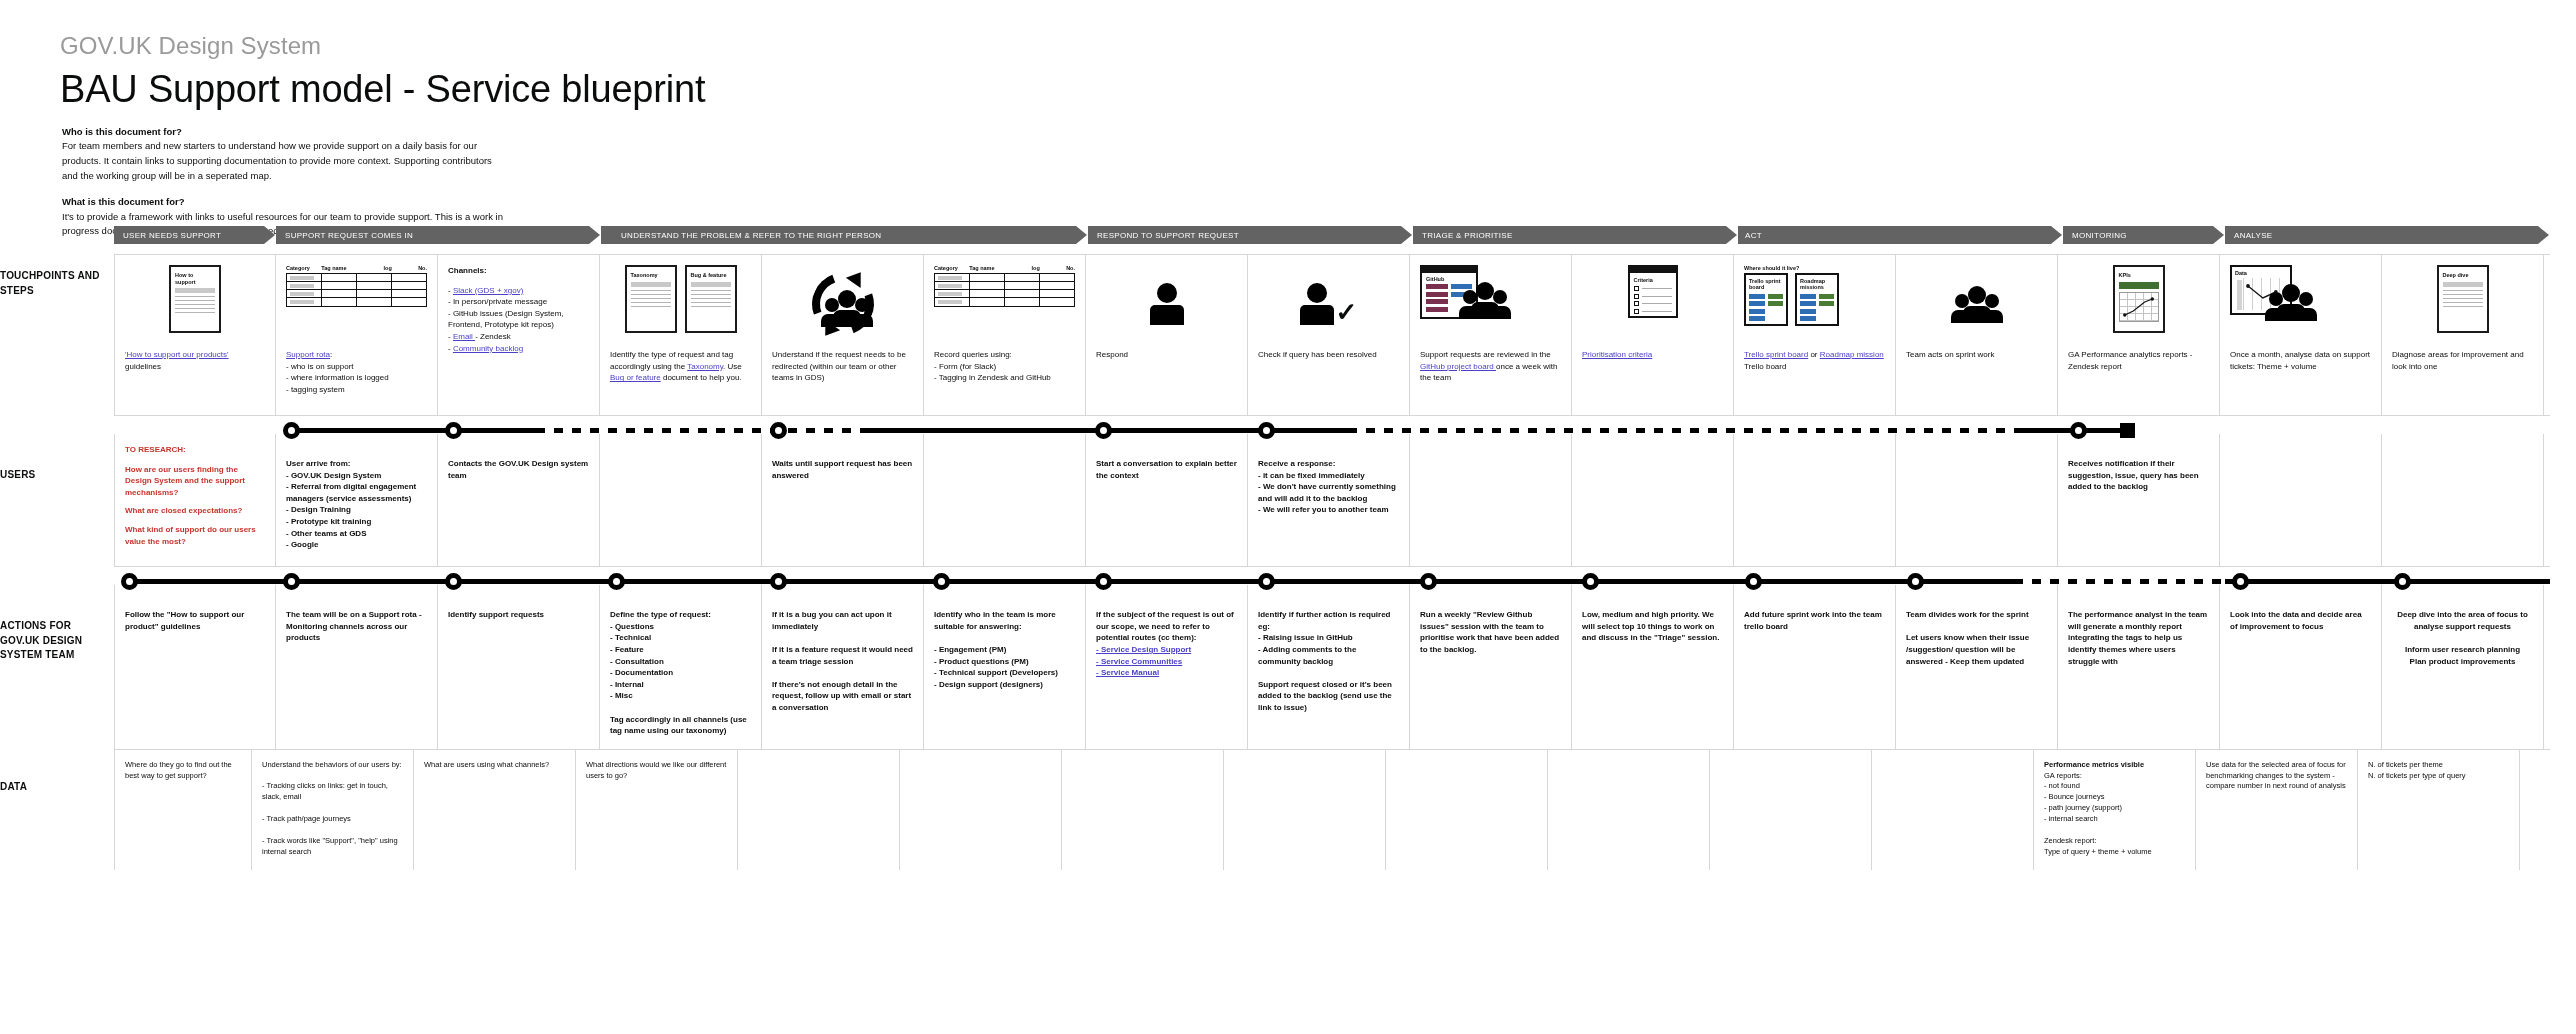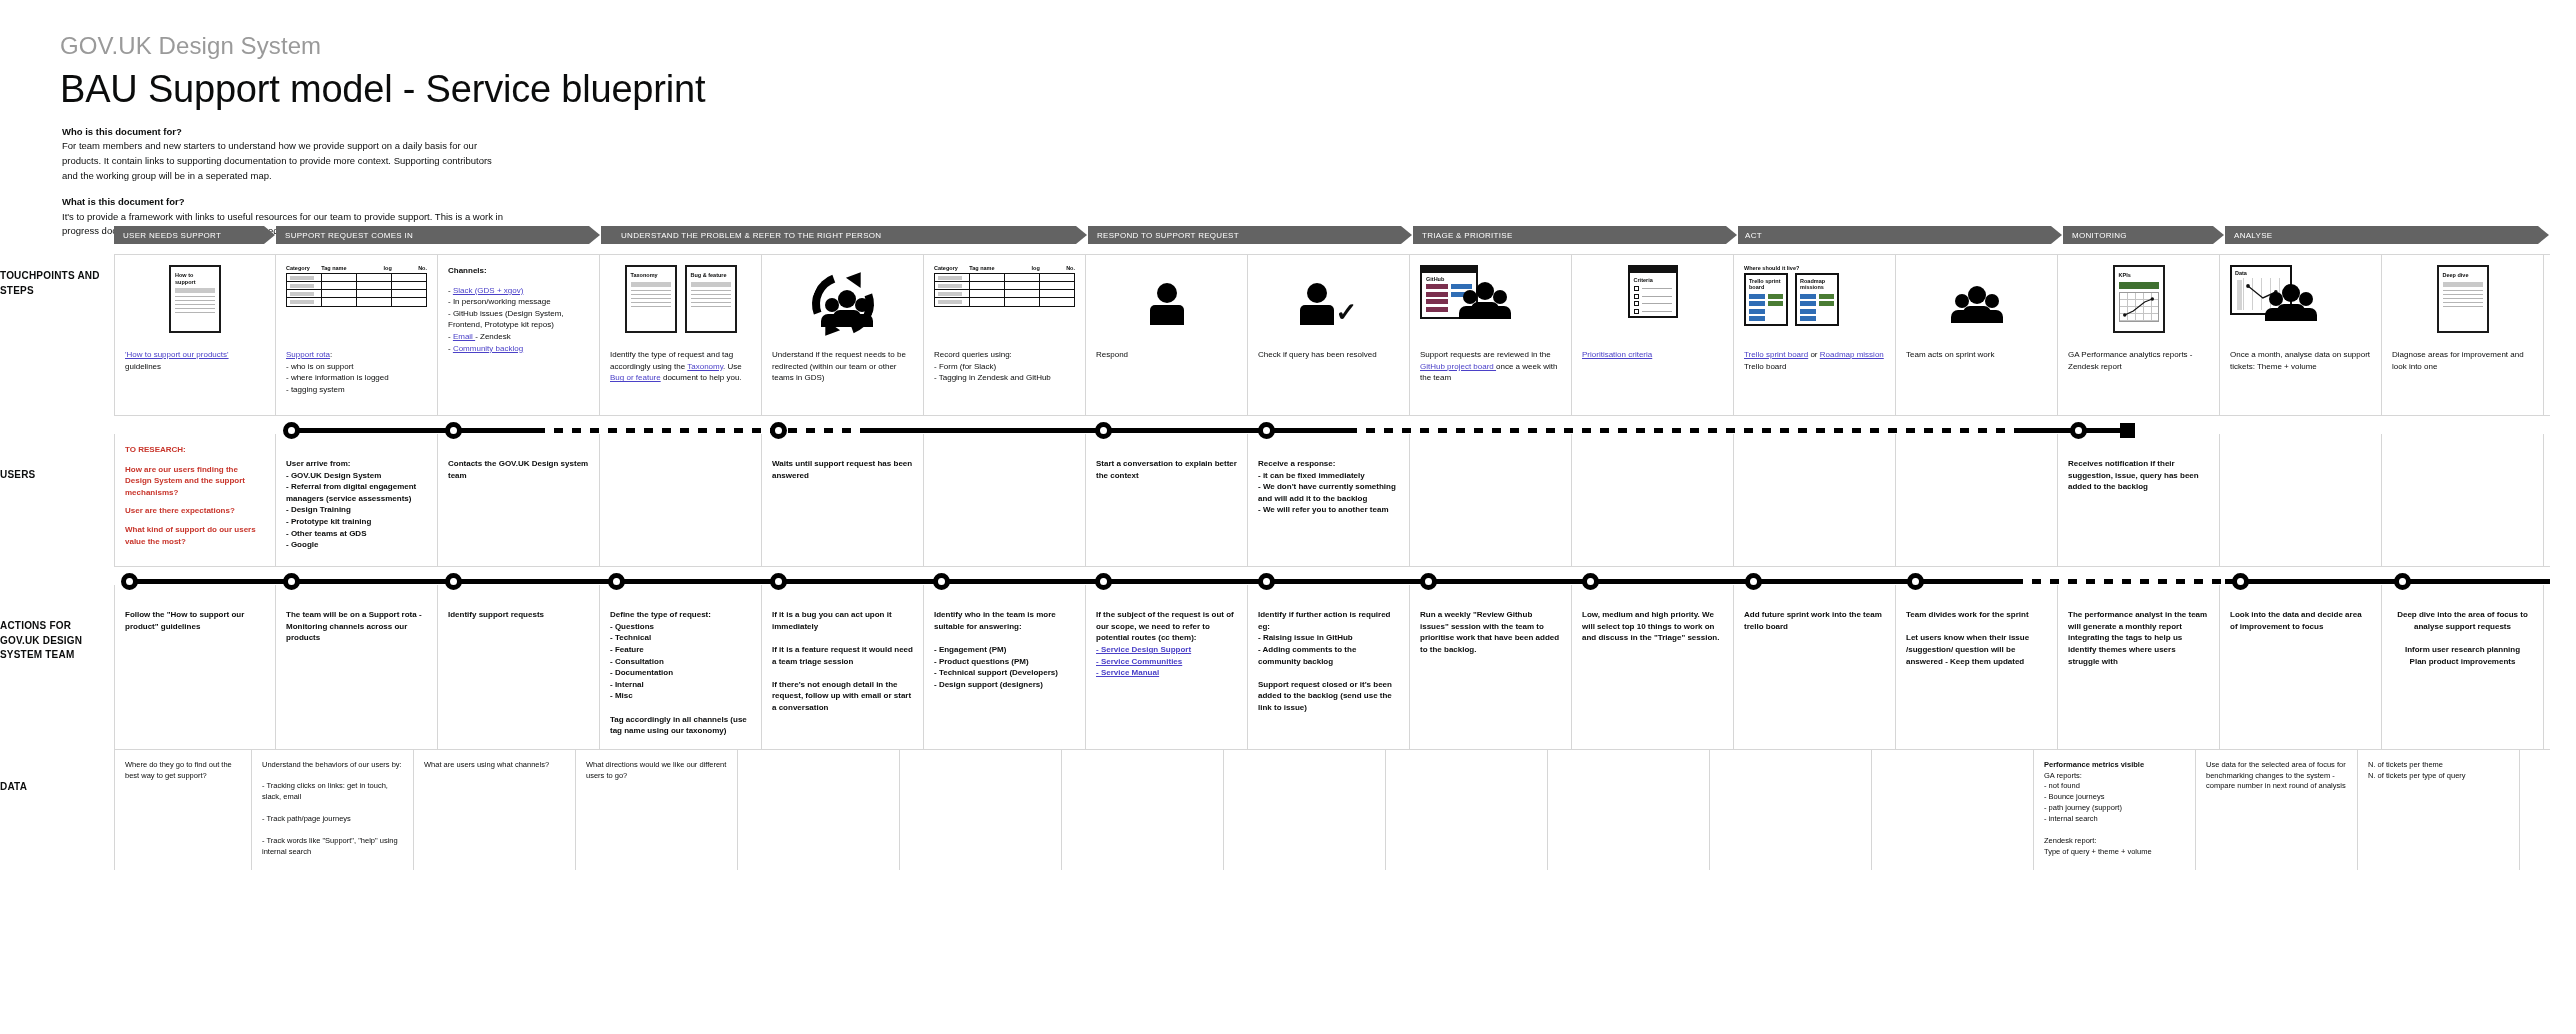--- a/index.html
+++ b/index.html
@@ -295,21 +295,21 @@
             </div>
           </div>
           <div class="cell-text"><a class="lnk" href="#">Support rota</a>:
 - who is on support
 - where information is logged
 - tagging system</div>
         </div>
         <div class="cell" style="width: 162px; min-height: 160px;">
           <div class="cell-text bold" style="margin-bottom: 8px;">Channels:</div>
           <div class="cell-text">- <a class="lnk" href="#">Slack (GDS + xgov)</a></div>
-          <div class="cell-text">- In person/working message</div>
+          <div class="cell-text">- In person/private message</div>
           <div class="cell-text">- GitHub issues (Design System, Frontend, Prototype kit repos)</div>
           <div class="cell-text">- <a class="lnk" href="#">Email </a>- Zendesk</div>
           <div class="cell-text">- <a class="lnk" href="#">Community backlog</a></div>
         </div>
         <div class="cell" style="width: 162px; min-height: 160px;">
           <div class="art" style="justify-content: center;">
             <div class="doc-pair">
               <div class="doc">
                 <div class="doc-title">Taxonomy</div>
                 <div class="doc-bar"></div>
@@ -602,21 +602,21 @@
         </div>
       </div>
   </div>
 
   <div class="band band-users">
     <div class="row-label" style="top:52px">USERS</div>
     <div class="band-inner" id="us-row">
         <div class="cell" style="width: 162px; min-height: 110px;">
           <div class="cell-text bold red" style="margin-bottom: 8px;">TO RESEARCH:</div>
           <div class="cell-text bold red" style="margin-bottom: 7px;">How are our users finding the Design System and the support mechanisms?</div>
-          <div class="cell-text bold red" style="margin-bottom: 7px;">User are there expectations?</div>
+          <div class="cell-text bold red" style="margin-bottom: 7px;">What are closed expectations?</div>
           <div class="cell-text bold red" style="margin-bottom: 7px;">What kind of support do our users value the most?</div>
         </div>
         <div class="cell" style="width: 162px; min-height: 110px;">
           <div class="cell-text bold" style="margin-top: 14px;">User arrive from:
 - GOV.UK Design System
 - Referral from digital engagement managers (service assessments)
 - Design Training
 - Prototype kit training
 - Other teams at GDS
 - Google</div>

